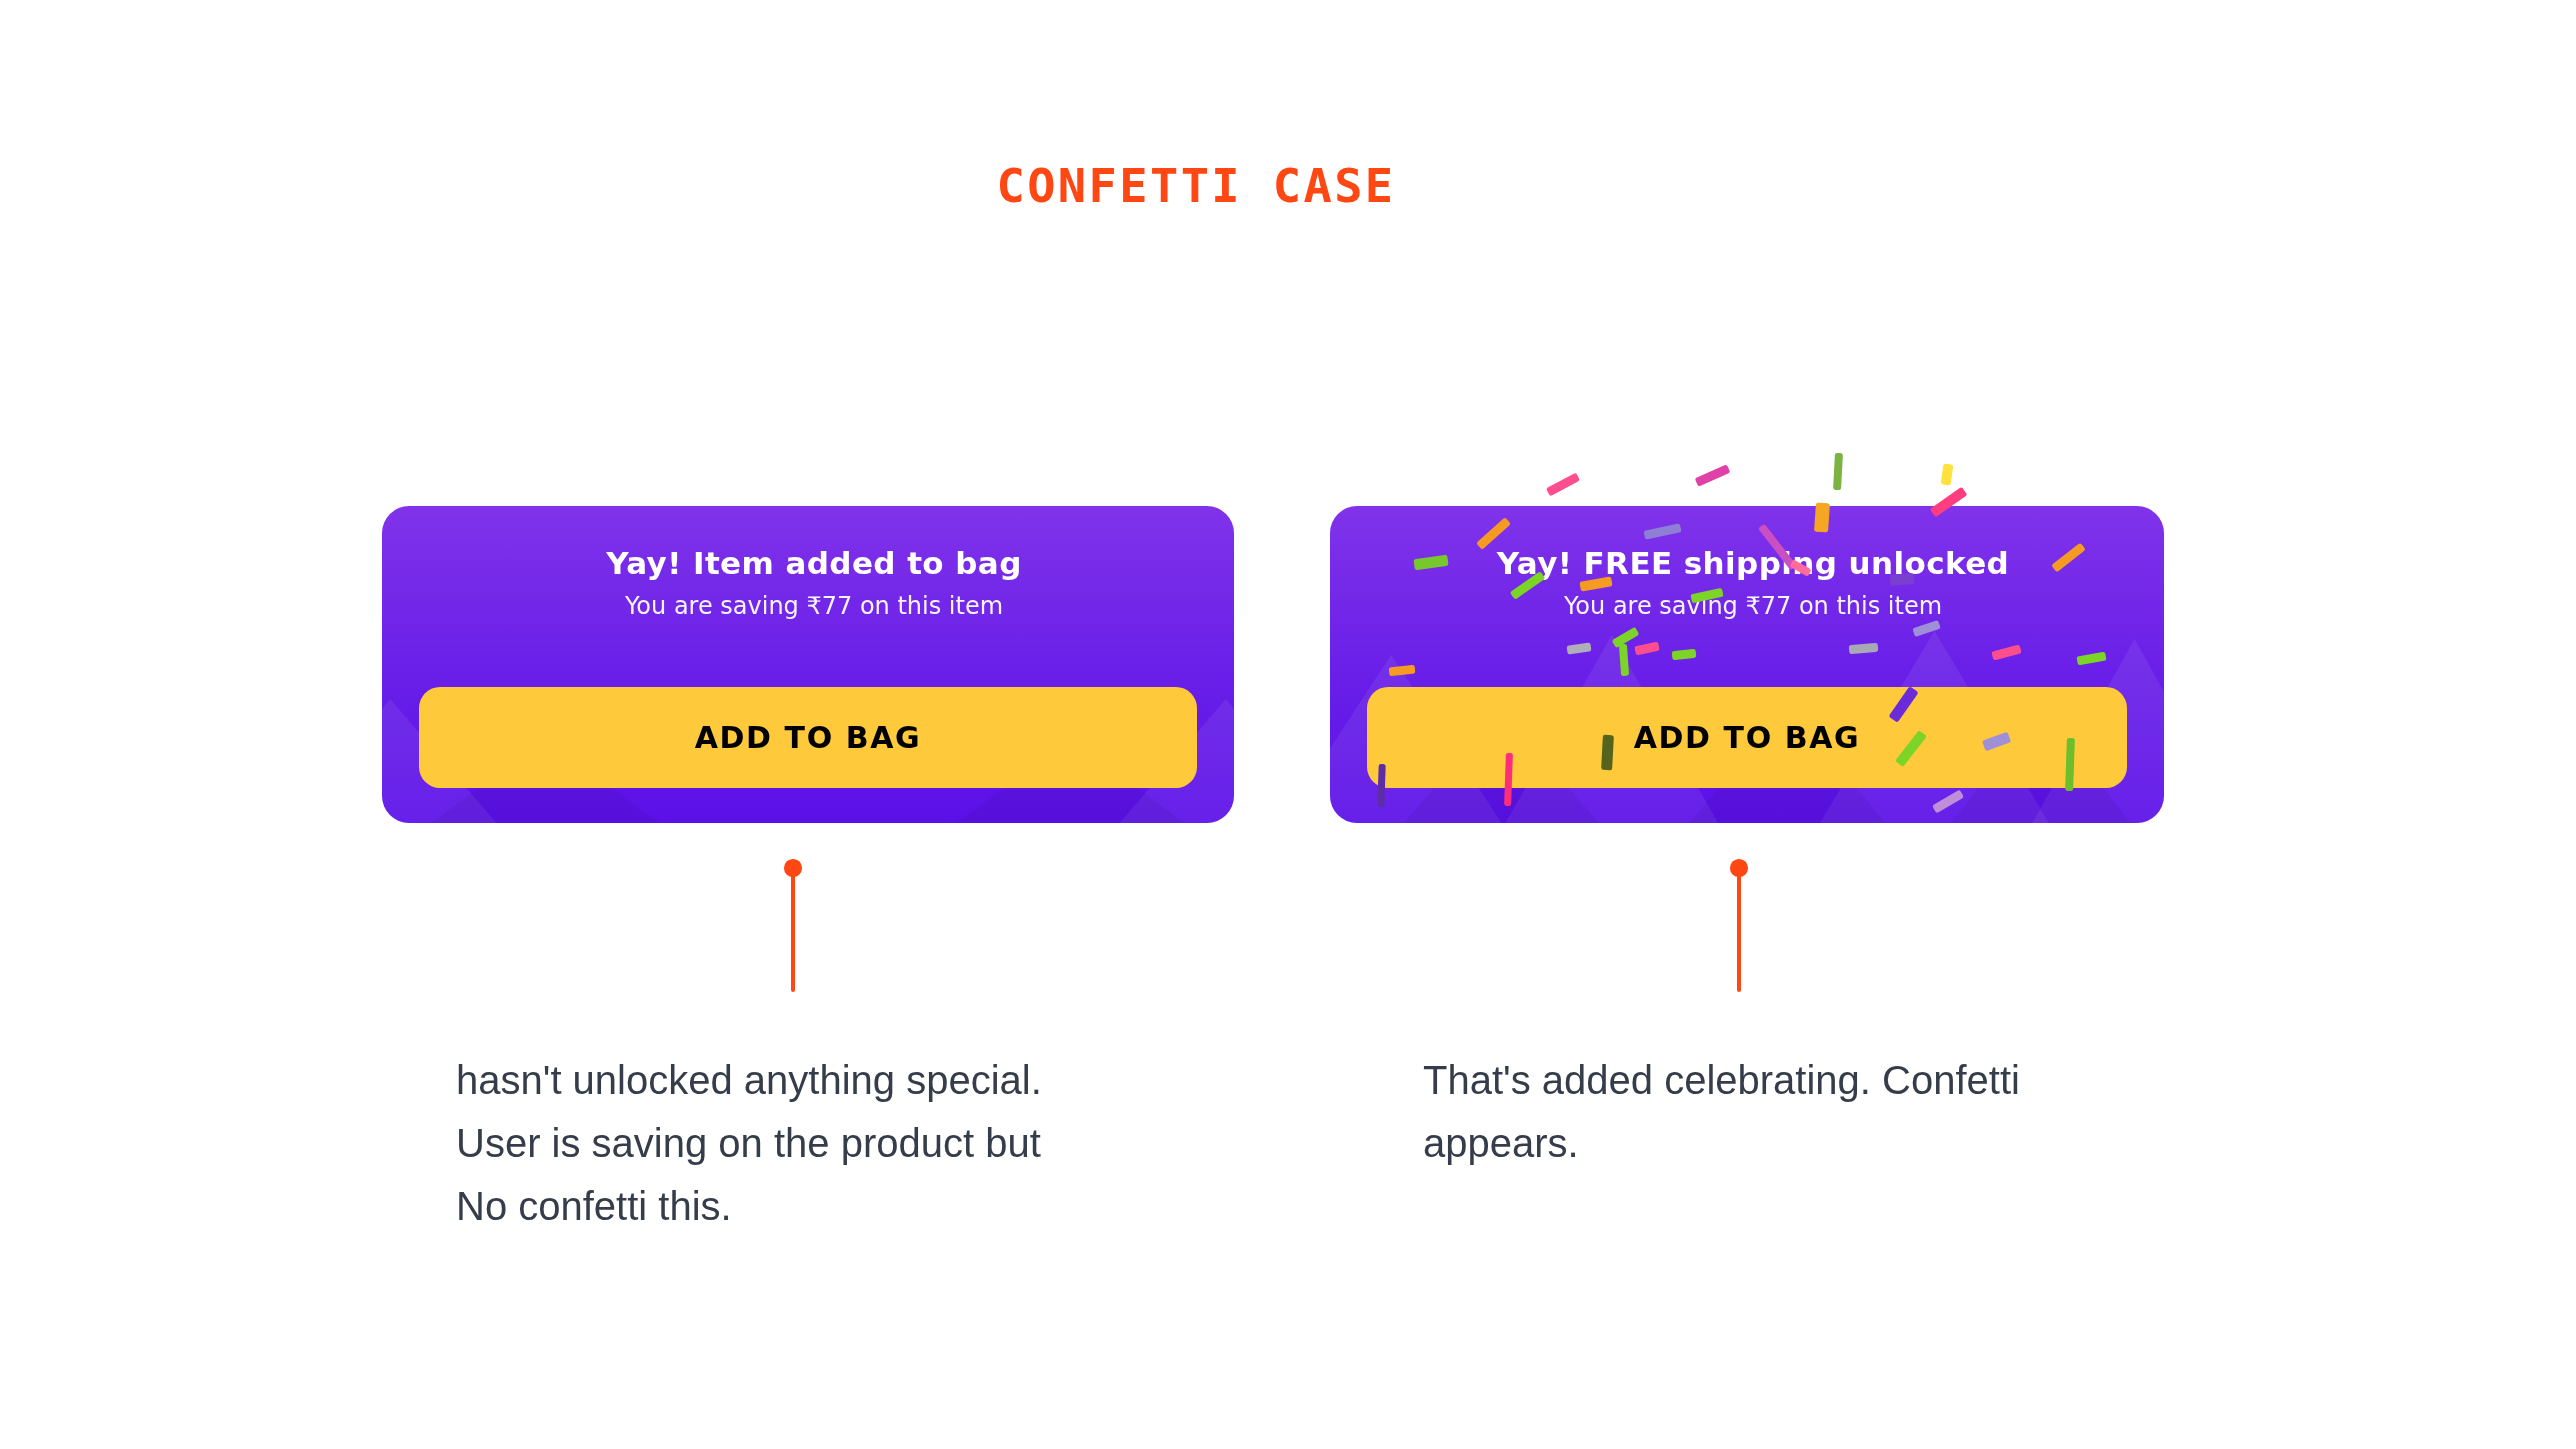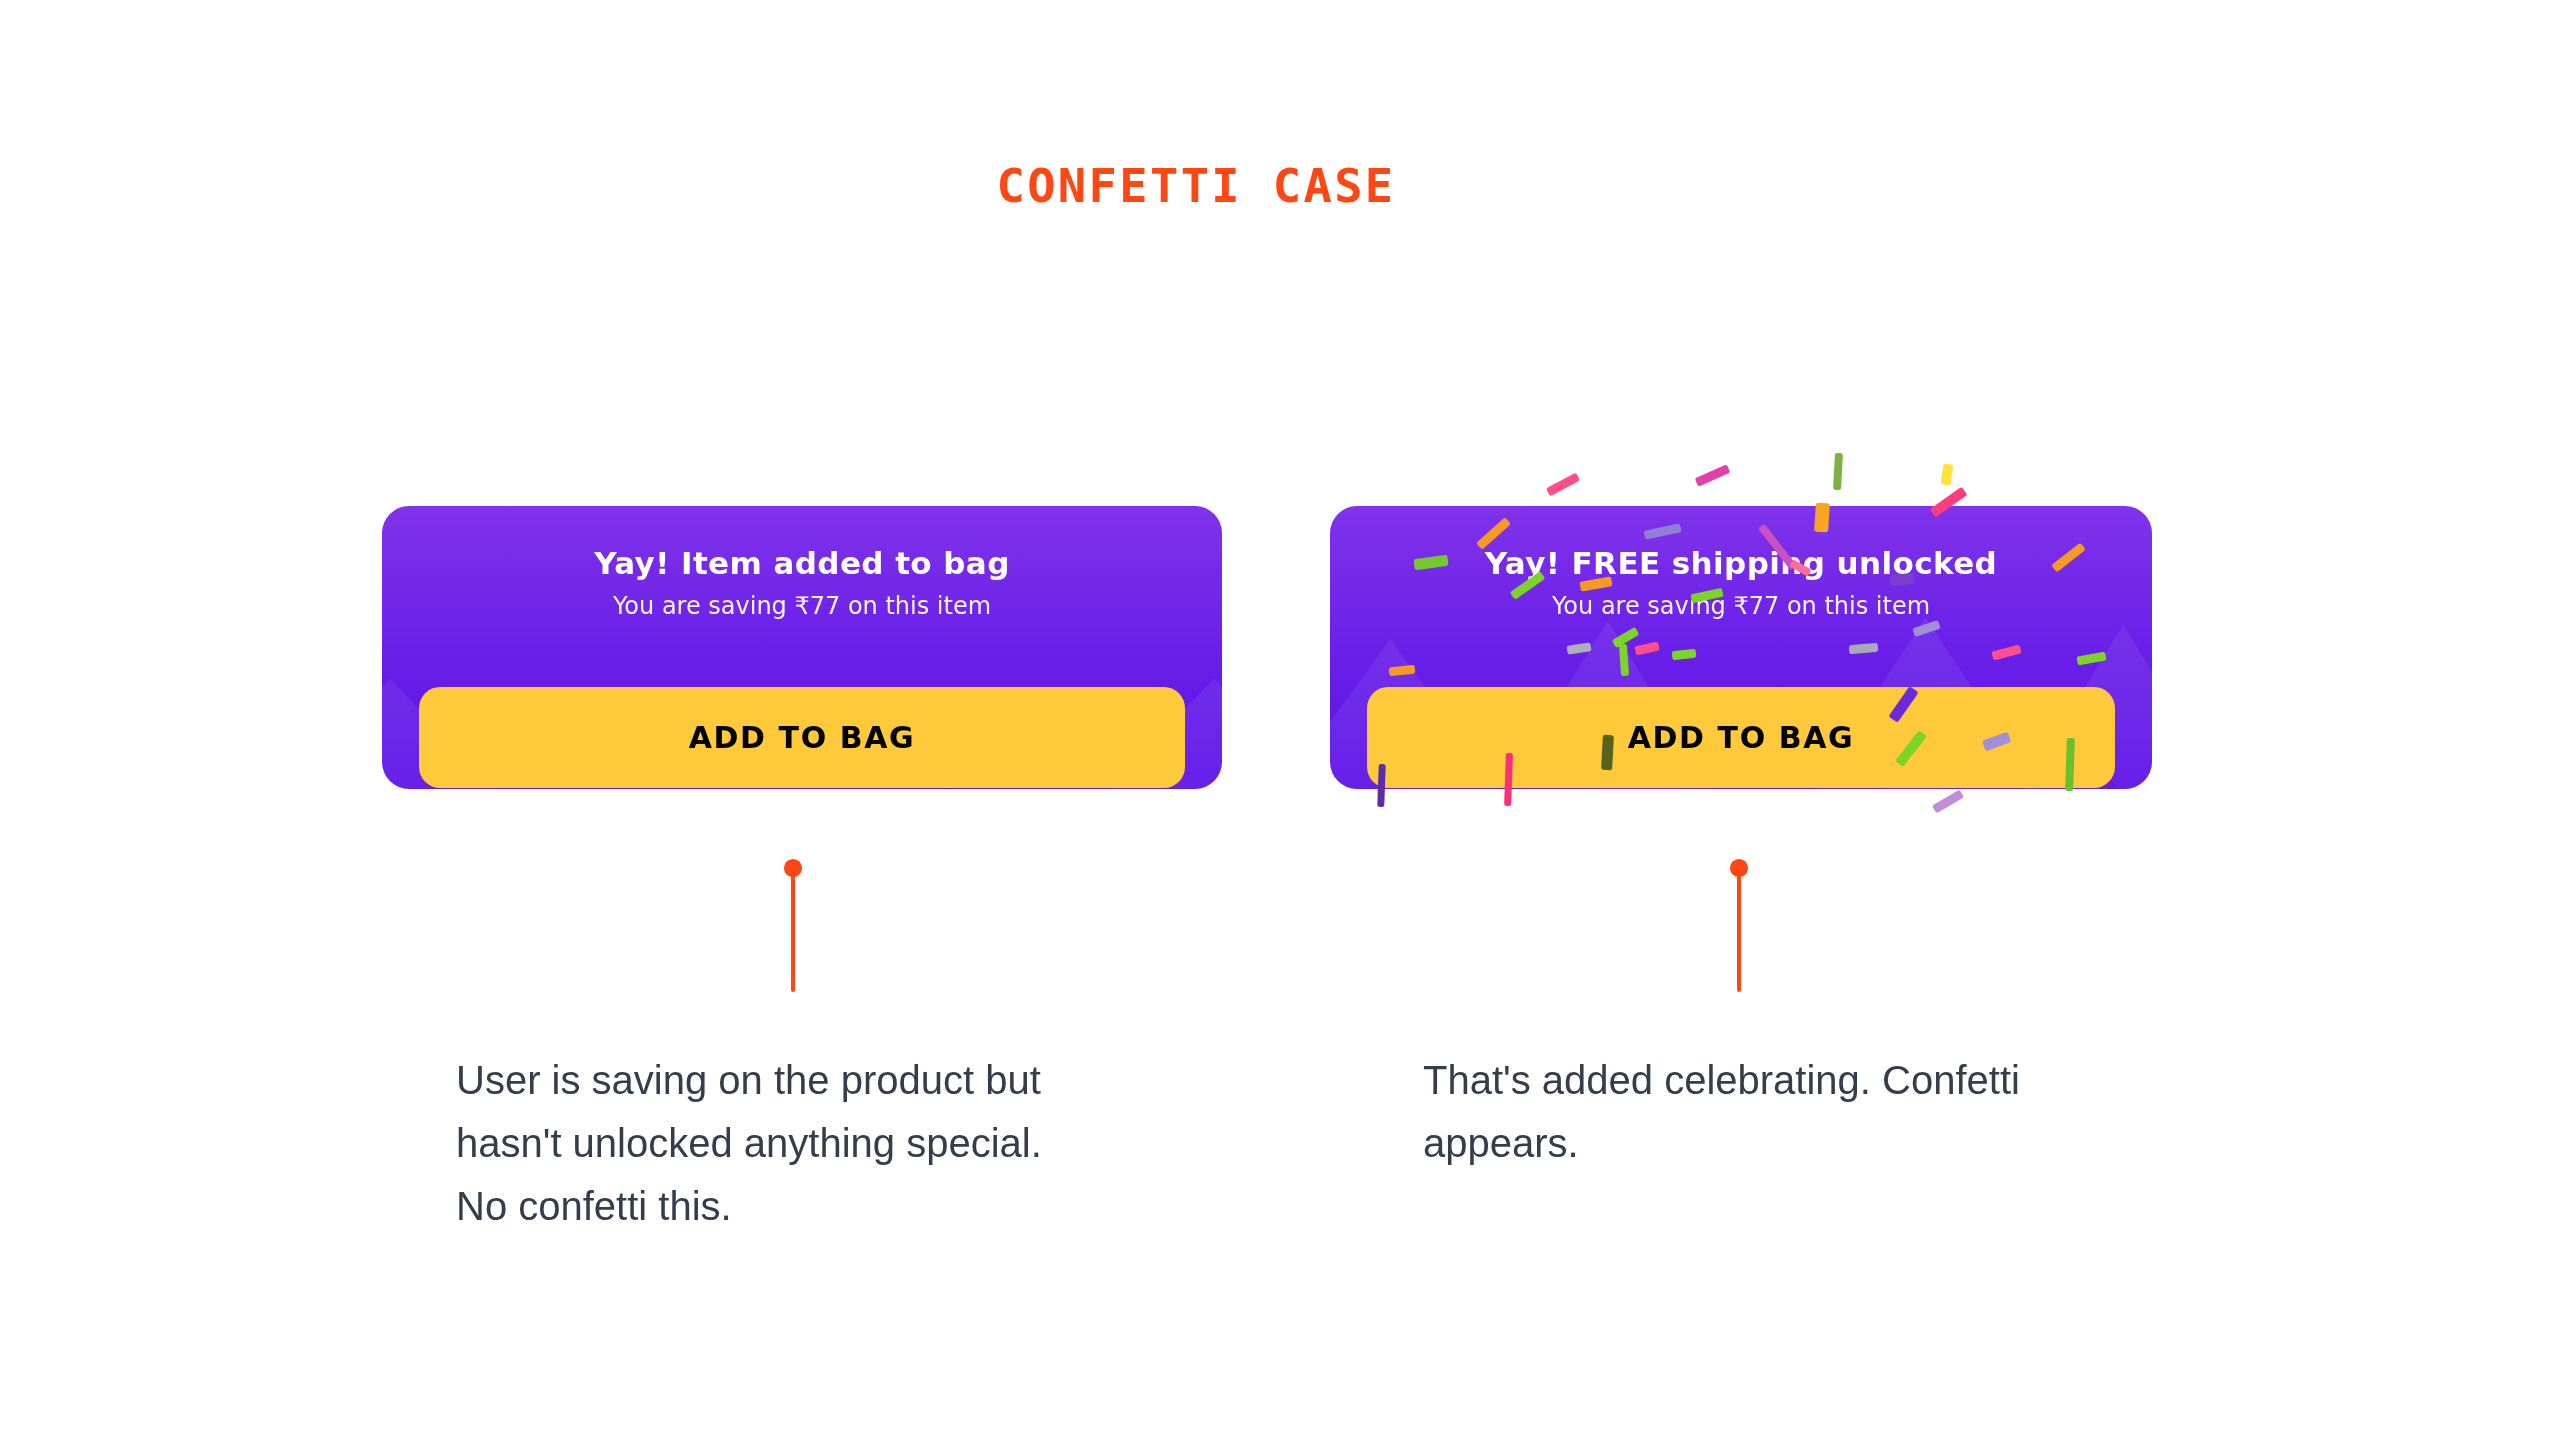--- a/index.html
+++ b/index.html
@@ -9,23 +9,24 @@
     font-family:"DejaVu Sans","Liberation Sans",sans-serif;
   }
   .page-title{
     position:absolute;left:0;top:158px;width:2392px;
     text-align:center;
     font-family:"DejaVu Sans Mono","Liberation Mono",monospace;
     font-weight:bold;font-size:47px;letter-spacing:2.4px;
     color:#FF4713;
   }
   .card{
-    position:absolute;top:506px;height:283px;
+    position:absolute;top:506px;height:317px;
     border-radius:27px;overflow:hidden;
     background:linear-gradient(180deg,#8033EA 0%,#6B21E8 48%,#5B10E8 100%);
+    padding-left:12px;
   }
   .card.left{left:382px;width:840px;}
   .card.right{left:1330px;width:822px;}
   .card-pattern{position:absolute;left:0;top:0;width:100%;height:100%;pointer-events:none;}
   .card-title{
     position:relative;margin-top:39px;text-align:center;
     font-size:31px;font-weight:bold;color:#ffffff;letter-spacing:0.4px;
   }
   .card-subtitle{
     position:relative;margin-top:11.3px;text-align:center;
@@ -132,21 +133,21 @@
 <div class="connector cl">
   <div class="dot"></div>
   <div class="stem"></div>
 </div>
 <div class="connector cr">
   <div class="dot"></div>
   <div class="stem"></div>
 </div>
 
 <div class="caption left">
+  <div>hasn't unlocked anything special.</div>
   <div>User is saving on the product but</div>
-  <div>hasn't unlocked anything special.</div>
   <div>No confetti this.</div>
 </div>
 <div class="caption right">
   <div>That's added celebrating. Confetti</div>
   <div>appears.</div>
 </div>
 
 
 </body></html>

